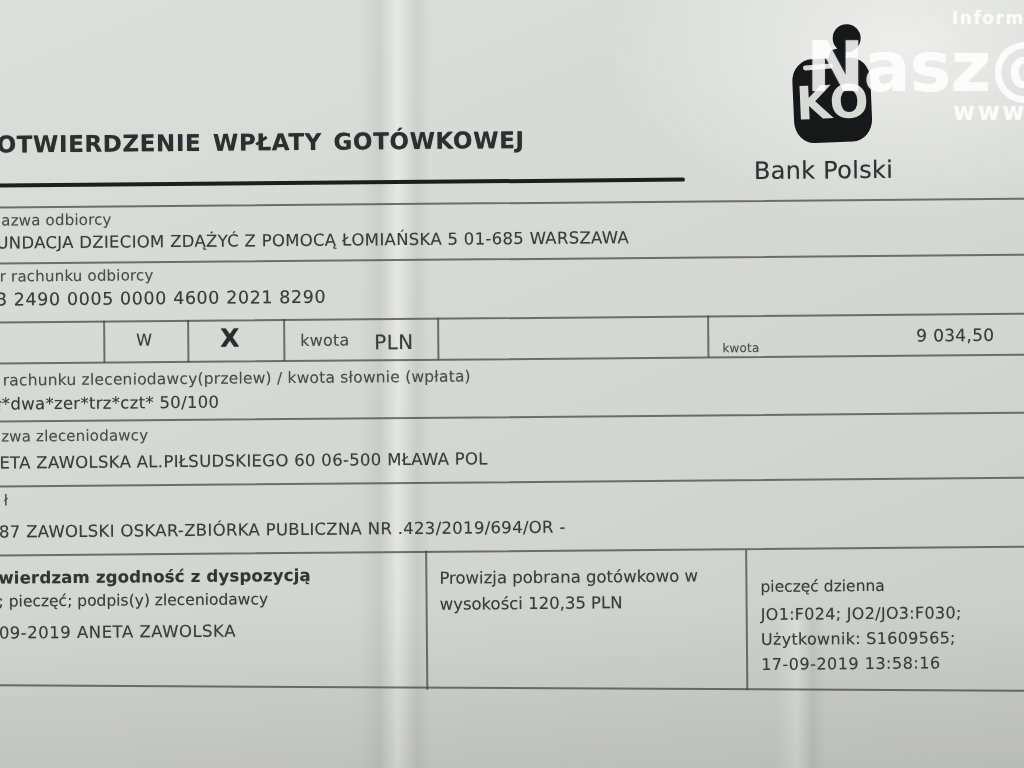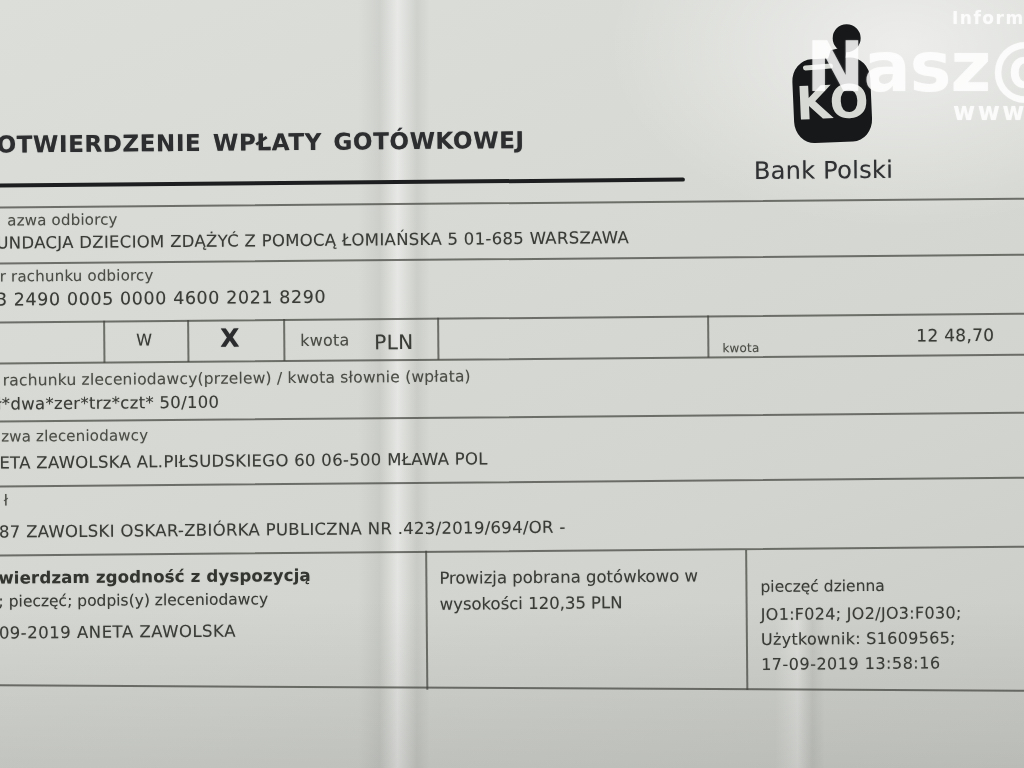--- a/index.html
+++ b/index.html
@@ -68,40 +68,40 @@
         <text x="47" y="96" font-family="DejaVu Sans, sans-serif" font-size="46" font-weight="700" fill="#d7d9d4" text-anchor="middle" transform="rotate(-2 47 78)">KO</text>
         <rect x="18" y="42" width="30" height="5" rx="2.5" fill="#d7d9d4" transform="rotate(-4 33 44)"></rect>
       </svg>
     </div>
     <div class="bank-name" style="left:755px;top:160px;">Bank Polski</div>
 
     <div class="doc-title" style="left:-2px;top:128px;">OTWIERDZENIE WPŁATY GOTÓWKOWEJ</div>
     <div class="hline thick" style="left:-6px;top:180px;width:692px;"></div>
     <div class="hline" style="left:-8px;top:203px;width:1044px;"></div>
 
-    <div class="lbl" style="left:2px;top:208px;margin-left:6px;">azwa odbiorcy</div>
+    <div class="lbl" style="left:2px;top:208px;">azwa odbiorcy</div>
     <div class="val" style="left:-3px;top:230px;">UNDACJA DZIECIOM ZDĄŻYĆ Z POMOCĄ ŁOMIAŃSKA 5 01-685 WARSZAWA</div>
     <div class="hline" style="left:-8px;top:259px;width:1044px;"></div>
 
     <div class="lbl" style="left:0px;top:264px;">r rachunku odbiorcy</div>
     <div class="val" style="left:-4px;top:286px;font-size:17.5px;letter-spacing:0.6px;">3 2490 0005 0000 4600 2021 8290</div>
 
     <div class="hline" style="left:-8px;top:318px;width:1044px;"></div>
     <div class="hline" style="left:-8px;top:359px;width:1044px;"></div>
     <div class="vline" style="left:103px;top:318px;height:42px;"></div>
     <div class="vline" style="left:187px;top:318px;height:42px;"></div>
     <div class="vline" style="left:283px;top:318px;height:42px;"></div>
     <div class="vline" style="left:437px;top:318px;height:42px;"></div>
     <div class="vline" style="left:707px;top:318px;height:42px;"></div>
     <div class="val" style="left:136px;top:328px;font-size:16px;">W</div>
     <div class="xmark" style="left:220px;top:322px;">X</div>
     <div class="lbl" style="left:300px;top:330px;font-size:16px;">kwota</div>
     <div class="val" style="left:374px;top:330px;font-size:20px;">PLN</div>
     <div class="lbl" style="left:722px;top:344px;font-size:12px;">kwota</div>
-    <div class="val" style="left:916px;top:330px;font-size:17px;">12 48,70</div>
+    <div class="val" style="left:916px;top:330px;font-size:17px;">9 034,50</div>
 
     <div class="lbl" style="left:2px;top:368px;font-size:15.5px;">rachunku zleceniodawcy(przelew) / kwota słownie (wpłata)</div>
     <div class="val" style="left:-4px;top:391px;">ł*dwa*zer*trz*czt* 50/100</div>
     <div class="hline" style="left:-8px;top:417px;width:1044px;"></div>
 
     <div class="lbl" style="left:0px;top:424px;">zwa zleceniodawcy</div>
     <div class="val" style="left:-2px;top:450px;">ETA ZAWOLSKA AL.PIŁSUDSKIEGO 60 06-500 MŁAWA POL</div>
     <div class="hline" style="left:-8px;top:482px;width:1044px;"></div>
 
     <div class="lbl" style="left:2px;top:488px;">ł</div>

